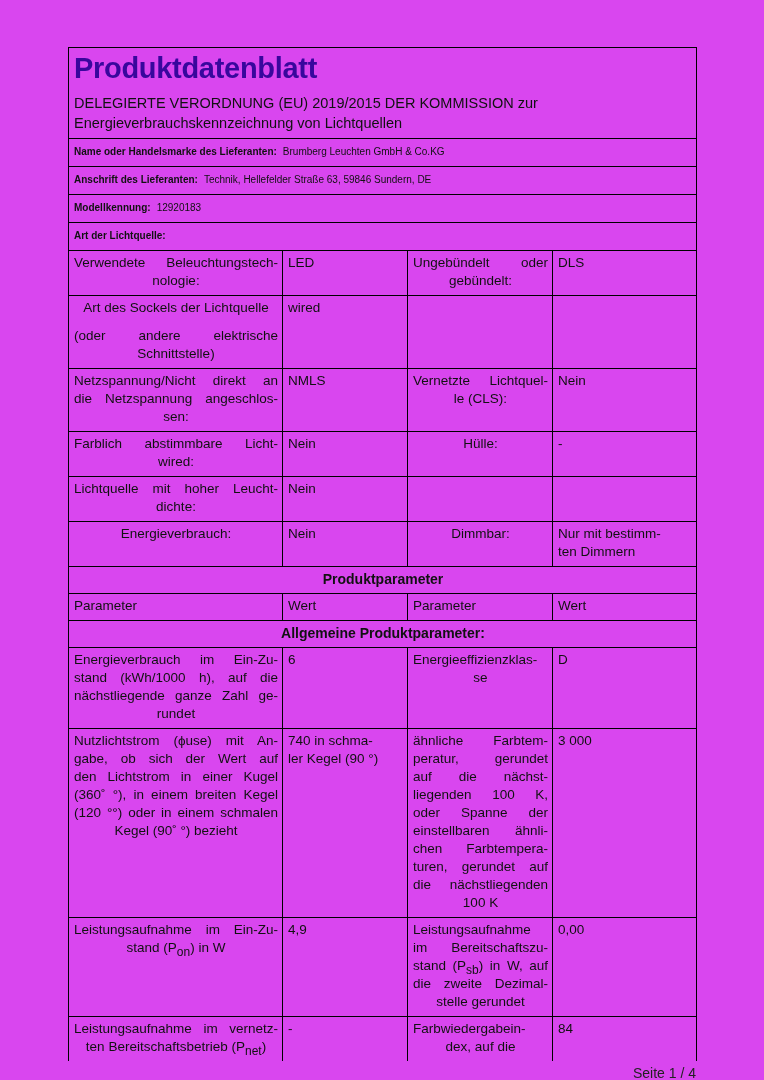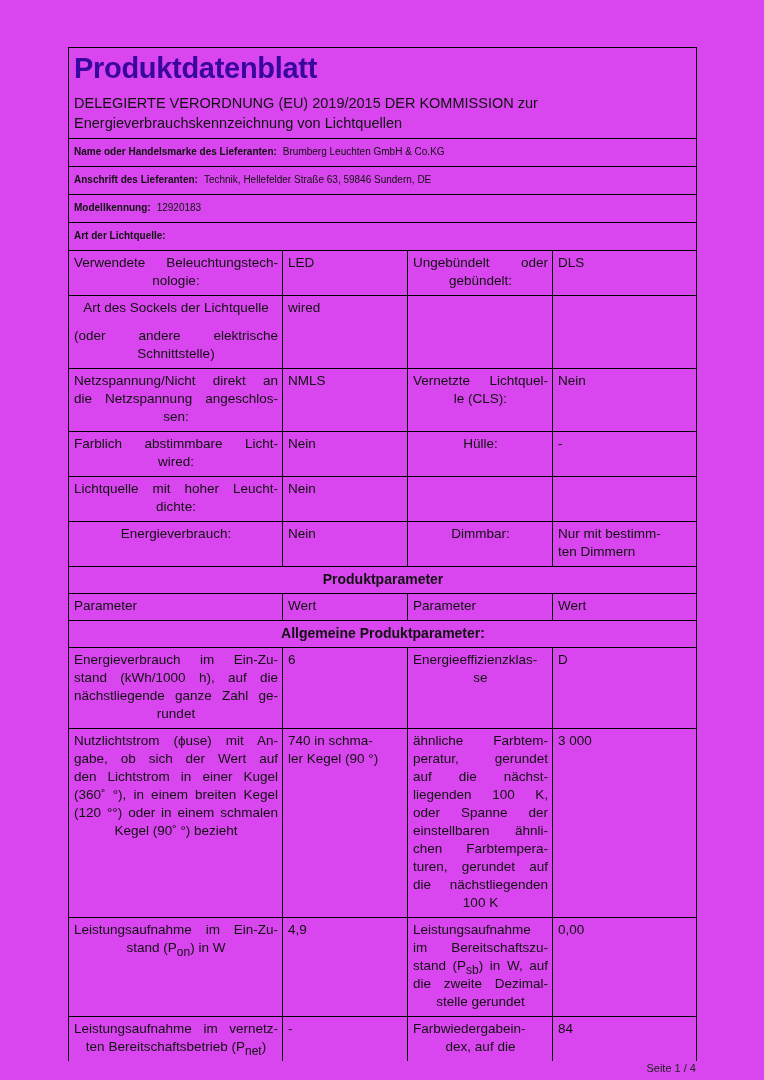--- a/index.html
+++ b/index.html
@@ -41,22 +41,22 @@
 
   .jln{text-align:justify;text-align-last:justify;}
   .lln{text-align:center;}
   .cln{text-align:left;}
   .gap{height:10px;}
   sub{font-size:12px;line-height:0;vertical-align:sub;}
 
   tr.cut td{border-bottom:none;}
 
   .footer{
-    width:628px;text-align:right;font-size:11px;line-height:14px;
-    color:#222222;
+    width:628px;text-align:right;font-size:14px;line-height:14px;
+    margin-top:5px;color:#222222;
   }
 </style>
 </head>
 <body>
 
 <div class="page">
   <div class="content">
     <table class="sheet">
       <colgroup>
         <col style="width:214px">

